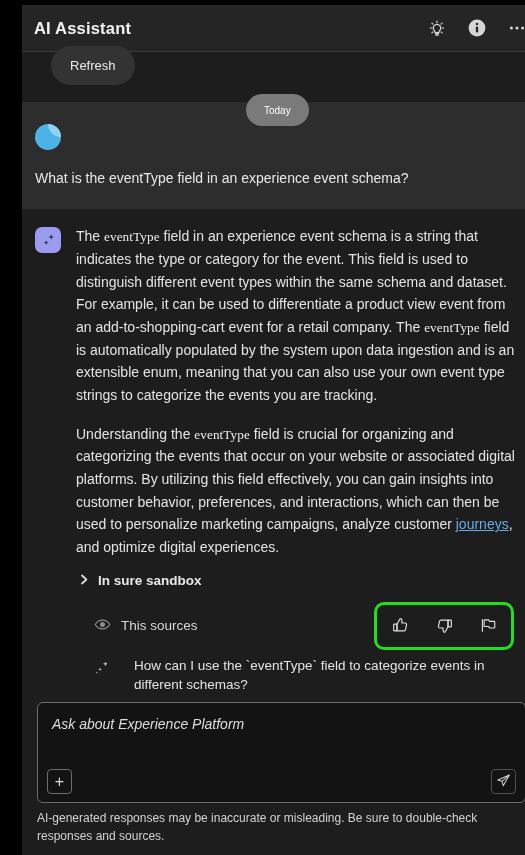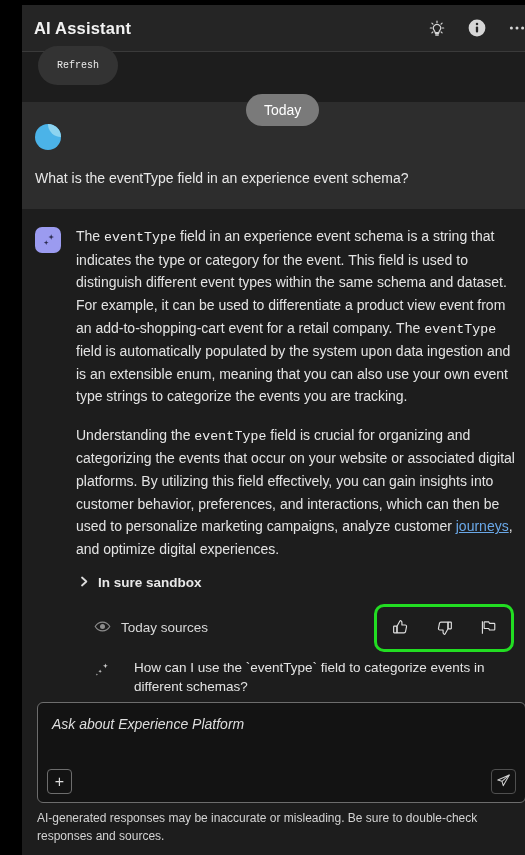--- a/index.html
+++ b/index.html
@@ -70,46 +70,46 @@
   .hdr-icon svg { display: block; }
 
   
   .toolbar {
     position: relative;
     height: 50px;
     background: #1d1d1d;
   }
   .btn-refresh {
     position: absolute;
-    left: 21px;
+    left: 34px;
     top: -6px;
     height: 39px;
     padding: 0 19px;
     border-radius: 20px;
     background: #333333;
     color: #eaeaea;
-    font-size: 10px;
+    font-size: 13px;
     display: flex;
     align-items: center;
     justify-content: center;
     cursor: pointer;
     border: none;
-    font-family: Liberation Mono, monospace;
+    font-family: Liberation Sans, sans-serif;
   }
   .btn-today {
     position: absolute;
     left: 229px;
     top: 58px;
     transform: translateY(-50%);
     height: 32px;
     padding: 0 18px;
     border-radius: 16px;
     background: #7a7a7a;
     color: #ffffff;
-    font-size: 14px;
+    font-size: 10px;
     display: flex;
     align-items: center;
     justify-content: center;
     cursor: pointer;
     border: none;
     font-family: "Liberation Sans", sans-serif;
   }
 
   
   .conversation {
@@ -172,21 +172,21 @@
     min-width: 0;
   }
   .assistant-body p {
     margin: 0 0 16px 0;
     font-size: 14px;
     line-height: 1.62;
     color: #e3e3e3;
   }
   .assistant-body p:last-of-type { margin-bottom: 14px; }
   code.mono {
-    font-family: Liberation Mono, monospace;
+    font-family: Liberation Serif, serif;
     font-size: 13.2px;
     color: #ededed;
     letter-spacing: .1px;
   }
   a.inline-link {
     color: #6aa8e8;
     text-decoration: underline;
   }
 
   
@@ -416,21 +416,21 @@
 
         <div class="sources-row">
 
           <div class="show-sources">
             <span>
               <svg width="17" height="13" viewBox="0 0 17 13" fill="none" stroke="#8d8d8d" stroke-width="1.1">
                 <path d="M1.2 6.5S3.8 2.1 8.5 2.1 15.8 6.5 15.8 6.5 13.2 10.9 8.5 10.9 1.2 6.5 1.2 6.5z"></path>
                 <circle cx="8.5" cy="6.5" r="2.5" fill="#8d8d8d" stroke="none"></circle>
               </svg>
             </span>
-            <span class="label">Today sources</span>
+            <span class="label">This sources</span>
           </div>
 
           <div class="feedback-wrap">
             <button class="fb-btn">
               <svg width="19" height="19" viewBox="0 0 20 20" fill="none" stroke="#e0e0e0" stroke-width="1.2" stroke-linejoin="round">
                 <path d="M6.3 8.6l3.1-5.4c.2-.35.6-.5.95-.35.7.3 1.15 1 1.15 1.8v2.7h3.4c.95 0 1.65.85 1.45 1.75l-1.05 5.2c-.15.75-.8 1.3-1.58 1.3H6.3z"></path>
                 <rect x="2.8" y="8.6" width="3.5" height="7" rx=".5"></rect>
               </svg>
             </button>
             <button class="fb-btn">

